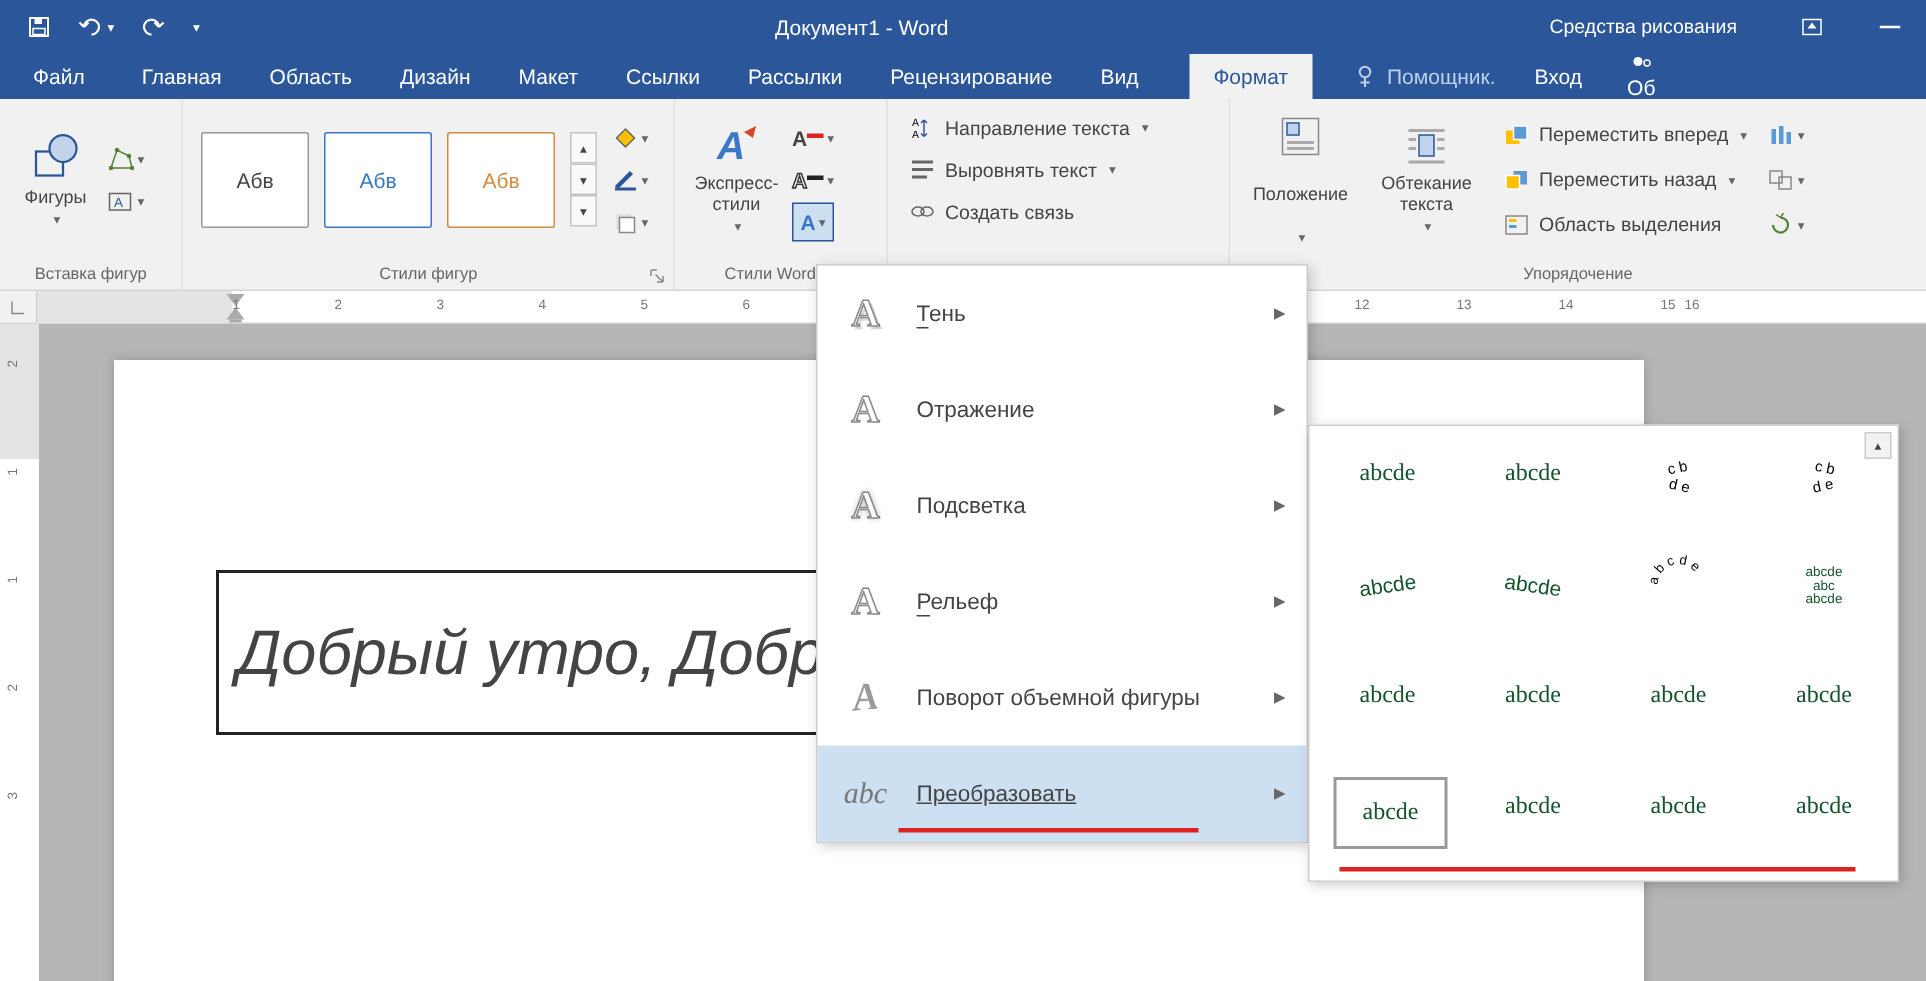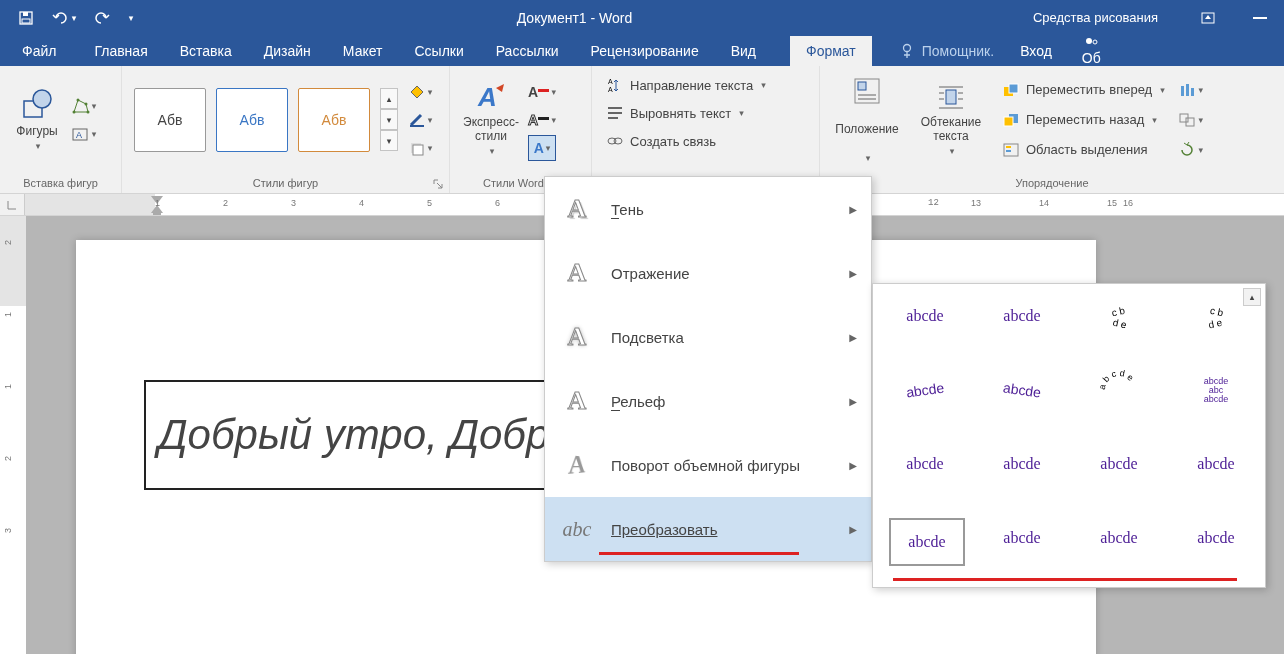--- a/index.html
+++ b/index.html
@@ -61,21 +61,21 @@
     .dd-item { height: 64px; display: flex; align-items: center; gap: 16px; padding: 0 14px; cursor: pointer; position:relative; }
     .dd-item.active { background: #CDE0F2; }
     .dd-icon { width: 36px; height: 36px; display:flex; align-items:center; justify-content:center; }
     .dd-label { flex:1; font-size: 15px; }
     .dd-arrow { font-size: 10px; color: #666; }
     .dd-underline { position:absolute; bottom:6px; left:54px; width: 200px; height:3px; background:#D22; }
     
     
     .submenu { position: absolute; top:283px; left: 872px; width: 394px; background: #fff; border: 1px solid #ccc; box-shadow: 2px 2px 8px rgba(0,0,0,0.2); z-index:60; padding: 12px 6px 6px 16px; }
     .sm-grid { display: grid; grid-template-columns: repeat(4, 1fr); gap: 34px 18px; }
-    .sm-item { width: 72px; height: 40px; display:flex; align-items:center; justify-content:center; font-family: Georgia, serif; font-size: 16px; cursor:pointer; color:#4c1d95; }
+    .sm-item { width: 72px; height: 40px; display:flex; align-items:center; justify-content:center; font-family: Georgia, serif; font-size: 16px; cursor:pointer; color:#14532d; }
     .sm-item.sel { border: 2px solid #999; width:76px; height:48px; }
     .sm-underline { height:3px; background:#D22; margin: 12px 22px 0 4px; }
     .sm-scroll { position:absolute; right:4px; top:4px; width:18px; }
     .sm-scroll-btn { height:18px; border:1px solid #ccc; background:#f2f2f2; display:flex;align-items:center;justify-content:center; font-size:9px; cursor:pointer;}
     
     .letterA { font-family: Georgia, serif; font-weight: bold; font-size: 26px; color: #999; }
     .letterA.outline { color: #fff; -webkit-text-stroke: 1px #888; }
     
     svg { display:block; }
   </style>
@@ -121,21 +121,21 @@
         <svg width="14" height="2">
           <rect width="14" height="2" fill="#fff"></rect>
         </svg>
       </div>
   </div>
 </div>
 
 <div class="ribbon-tabs">
   <div class="ribbon-tab file">Файл</div>
   <div class="ribbon-tab">Главная</div>
-  <div class="ribbon-tab">Вставка</div>
+  <div class="ribbon-tab">Область</div>
   <div class="ribbon-tab">Дизайн</div>
   <div class="ribbon-tab">Макет</div>
   <div class="ribbon-tab">Ссылки</div>
   <div class="ribbon-tab">Рассылки</div>
   <div class="ribbon-tab">Рецензирование</div>
   <div class="ribbon-tab">Вид</div>
   <div style="width:18px;"></div>
   <div class="ribbon-tab active">Формат</div>
   <div class="tell-me">
     <svg width="16" height="16">
@@ -398,21 +398,21 @@
     <span class="ruler-num" style="left: 223px;">2</span>
     <span class="ruler-num" style="left: 291px;">3</span>
     <span class="ruler-num" style="left: 359px;">4</span>
     <span class="ruler-num" style="left: 427px;">5</span>
     <span class="ruler-num" style="left: 495px;">6</span>
     <span class="ruler-num" style="left: 563px;">7</span>
     <span class="ruler-num" style="left: 631px;">8</span>
     <span class="ruler-num" style="left: 699px;">9</span>
     <span class="ruler-num" style="left: 767px;">10</span>
     <span class="ruler-num" style="left: 835px;">11</span>
-    <span class="ruler-num" style="left: 928px; font-family: Liberation Mono, monospace;">12</span>
+    <span class="ruler-num" style="left: 903px;">12</span>
     <span class="ruler-num" style="left: 971px;">13</span>
     <span class="ruler-num" style="left: 1039px;">14</span>
     <span class="ruler-num" style="left: 1107px;">15</span>
     <span class="ruler-num" style="left: 1123px;">16</span>
   </div>
 
 <div class="doc-wrap">
   <div class="ruler-v">
     <div class="margin-area" style="height:90px;"></div>
   <span class="num" style="top: 20px;">2</span>

